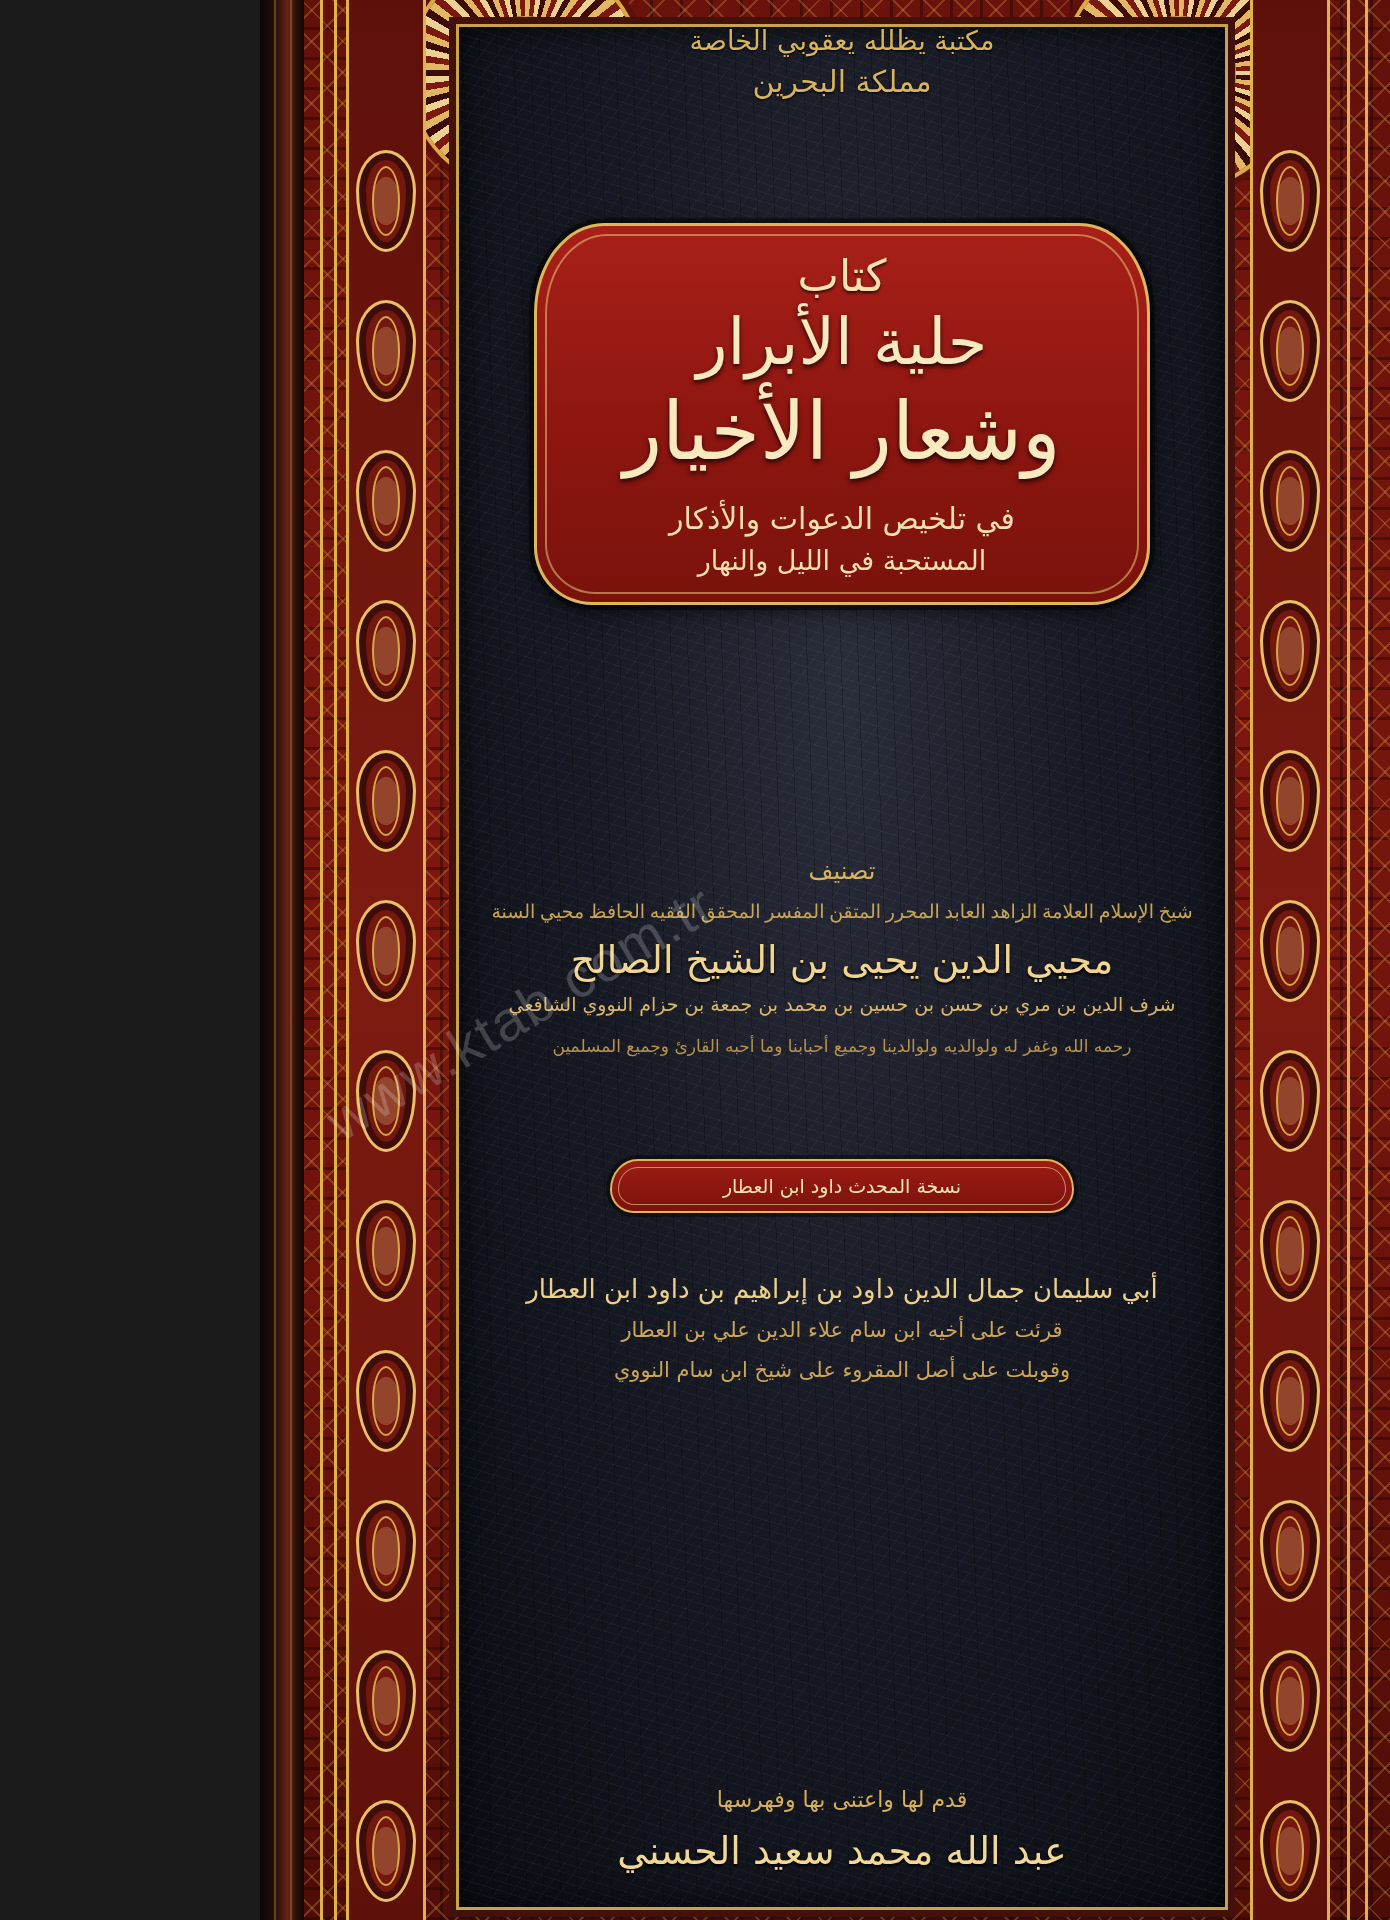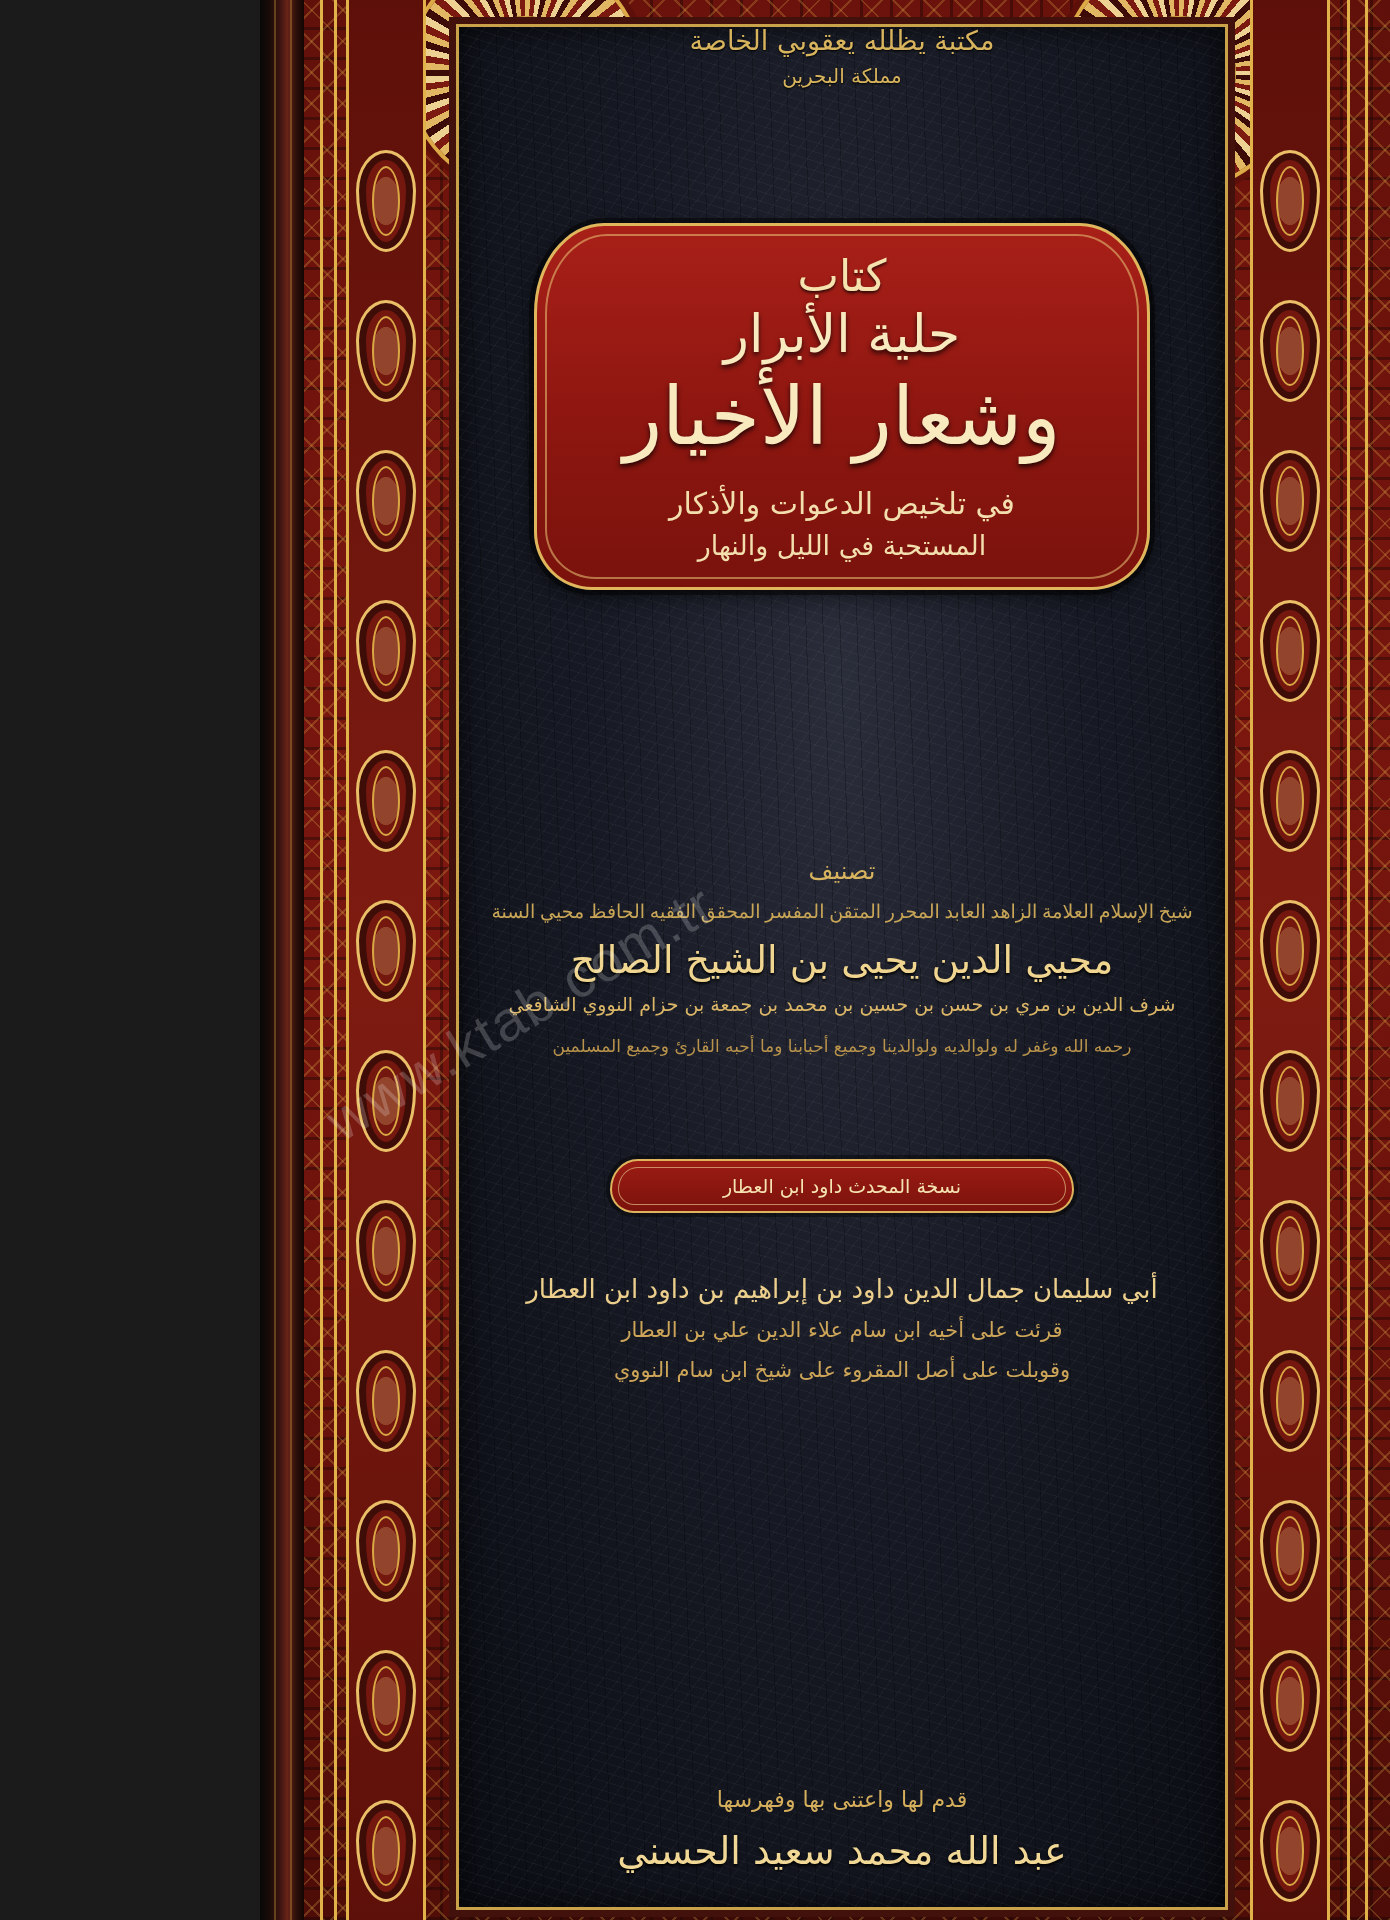--- a/index.html
+++ b/index.html
@@ -165,21 +165,21 @@
     z-index: 9;
   }
   .stamp .l1 {
     font-size: 27px;
     letter-spacing: 1px;
     text-shadow: 0 1px 2px #000;
     white-space: nowrap;
   }
   .stamp .l2 {
     margin-top: 8px;
-    font-size: 20px;
+    font-size: 30px;
     text-shadow: 0 1px 2px #000;
   }
 
   
   .cartouche {
     position: absolute;
     top: 196px;
     left: 50%;
     transform: translateX(-50%);
     width: 560px;
@@ -200,21 +200,21 @@
     pointer-events: none;
   }
   .kitab {
     color: #f6e2ae;
     font-size: 44px;
     line-height: 1.1;
     text-shadow: 0 2px 3px rgba(0,0,0,.7);
   }
   .title-main {
     color: #f8e9bf;
-    font-size: 52px;
+    font-size: 64px;
     line-height: 1.25;
     margin-top: 2px;
     text-shadow: 0 3px 5px rgba(0,0,0,.75);
     white-space: nowrap;
   }
   .title-main2 {
     color: #f8e9bf;
     font-size: 80px;
     line-height: 1.25;
     text-shadow: 0 3px 5px rgba(0,0,0,.75);

